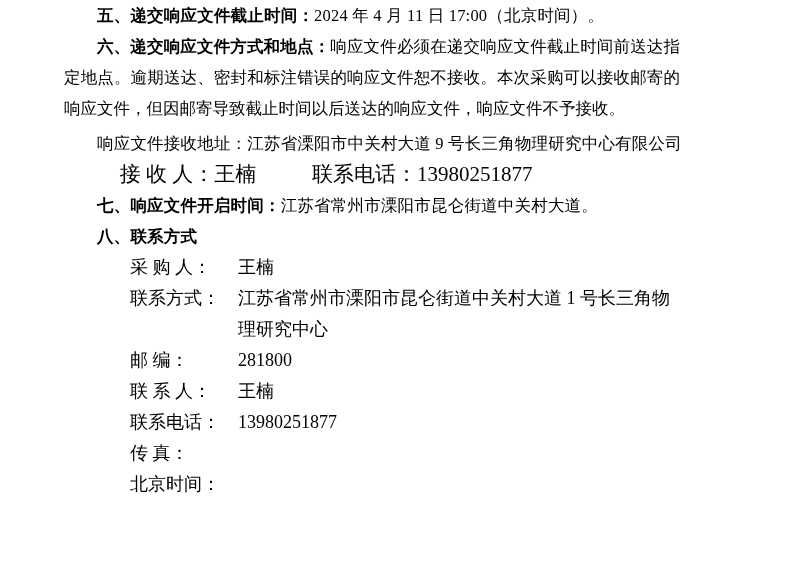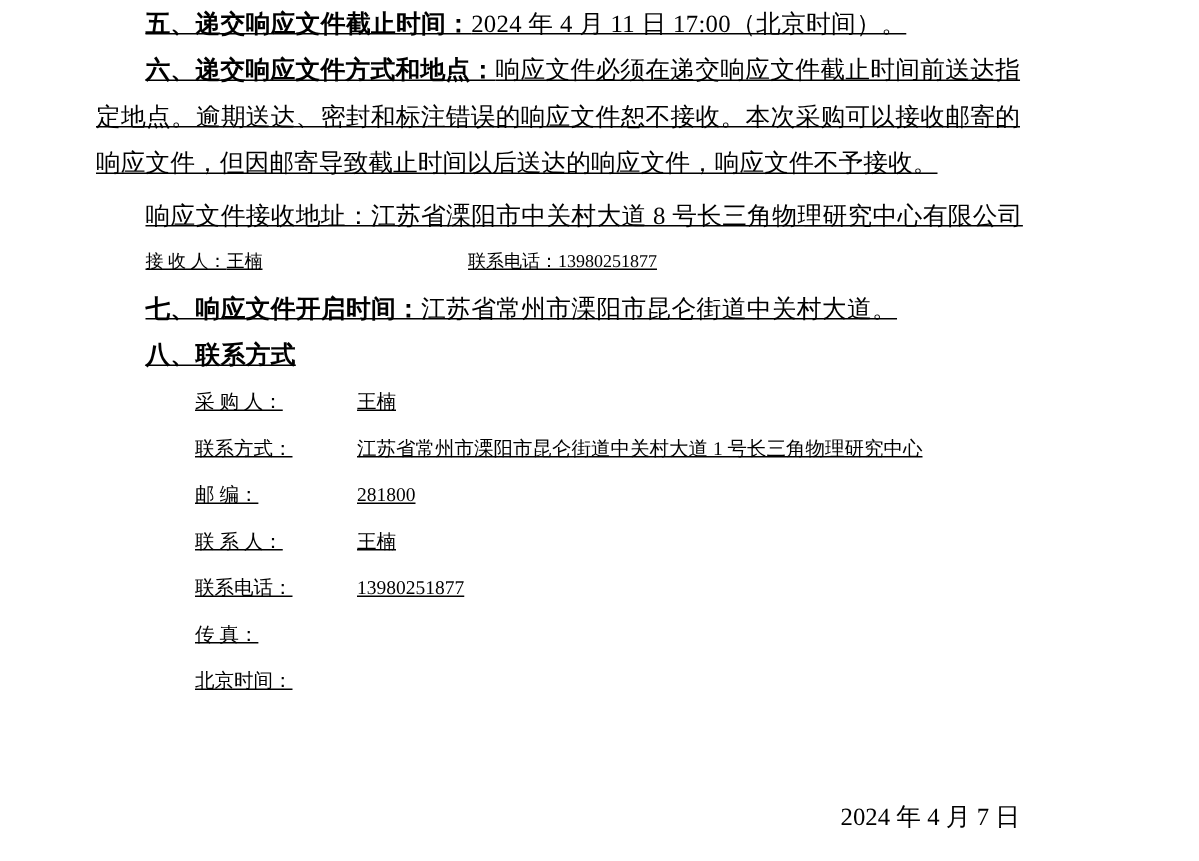--- a/index.html
+++ b/index.html
@@ -13,21 +13,20 @@
     font-family: "Liberation Serif", "DejaVu Serif", serif;
     color: #000000;
     overflow: hidden;
   }
   .page {
     position: relative;
     width: 746px;
     height: 574px;
     box-sizing: border-box;
     padding: 0 66px 0 64px;
-    text-decoration: underline;
   }
   .line {
     font-size: 16.5px;
     line-height: 31px;
     letter-spacing: 0.2px;
     white-space: nowrap;
   }
   .indent {
     text-indent: 33px;
   }
@@ -38,35 +37,36 @@
     font-weight: bold;
   }
   .para-block {
     font-size: 16.5px;
     line-height: 31px;
     text-align: justify;
   }
   .contact-row {
     display: flex;
     align-items: baseline;
-    font-size: 13px;
+    font-size: 18px;
     line-height: 31px;
   }
   .contact-label {
     width: 108px;
     flex: 0 0 108px;
     letter-spacing: 0;
   }
   .contact-value {
     flex: 1 1 auto;
   }
   .rowflex {
     display: flex;
-    font-size: 12px;
+    font-size: 21px;
     line-height: 31px;
+    text-align: center;
   }
   .rowflex .col1 {
     width: 215px;
     flex: 0 0 215px;
   }
   .footer-date {
     position: absolute;
     right: 66px;
     bottom: 14px;
     font-size: 16.5px;
@@ -87,21 +87,21 @@
     <span class="sect-title">五、递交响应文件截止时间：</span><span>2024 年 4 月 11 日 17:00（北京时间）。</span>
   </div>
 
   <div class="para-block indent">
     <span class="sect-title">六、递交响应文件方式和地点：</span><span>响应文件必须在递交响应文件截止时间前送达指定地点。逾期送达、密封和标注错误的响应文件恕不接收。本次采购可以接收邮寄的响应文件，但因邮寄导致截止时间以后送达的响应文件，响应文件不予接收。</span>
   </div>
 
   <div class="spacer-4"></div>
 
   <div class="line indent">
-    <span>响应文件接收地址：</span><span>江苏省溧阳市中关村大道 8 号长三角物理研究中心有限公司</span>
+    <span>响应文件接收地址：</span><span>江苏省溧阳市中关村大道 9 号长三角物理研究中心有限公司</span>
   </div>
 
   <div class="rowflex indent">
     <div class="col1">
       <span>接  收  人：</span><span>王楠</span>
     </div>
     <div>
       <span>联系电话：</span><span>13980251877</span>
     </div>
   </div>
@@ -136,15 +136,14 @@
     <div class="contact-row">
       <div class="contact-label">传    真：</div>
       <div class="contact-value"></div>
     </div>
     <div class="contact-row">
       <div class="contact-label">北京时间：</div>
       <div class="contact-value"></div>
     </div>
   </div>
 
-  <div class="footer-date">2024 年 4 月 7 日</div>
 
 </div>
 
 </body></html>

